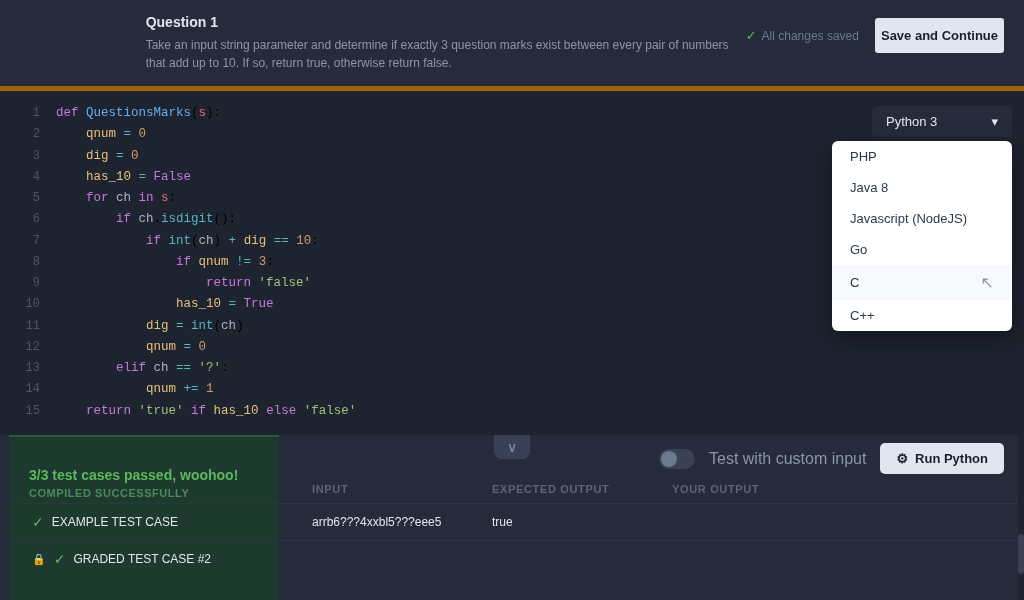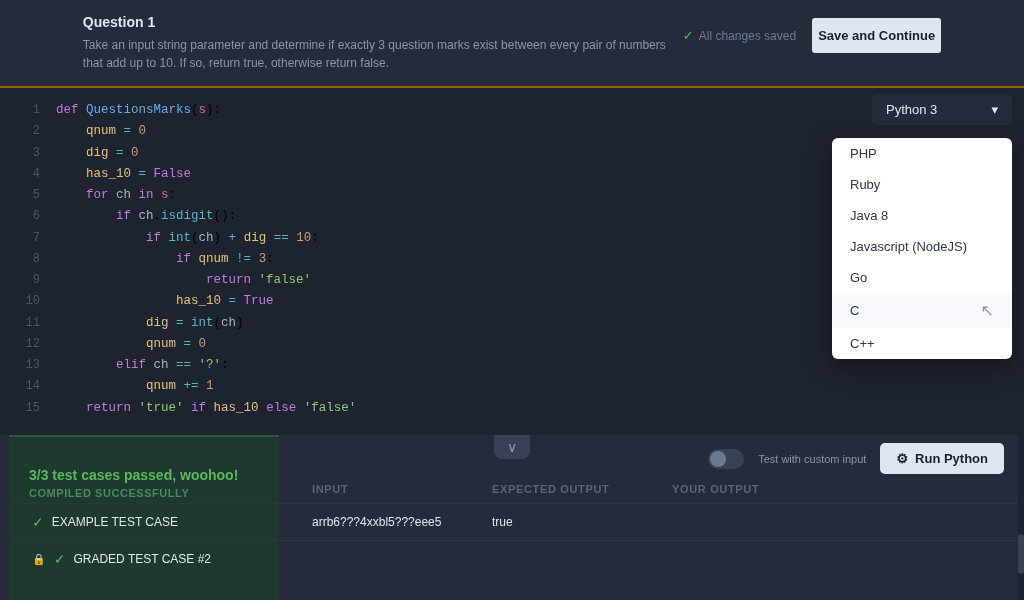--- a/index.html
+++ b/index.html
@@ -19,22 +19,22 @@
       display: flex;
       flex-direction: column;
     }
 
     
     .header {
       background: #252b3b;
       padding: 14px 20px;
       display: flex;
       align-items: flex-start;
-      justify-content: center;
-      border-bottom: 2px solid #a16207;
+      justify-content: flex-end;
+      border-bottom: 5px solid #a16207;
     }
 
     .header-left {}
     .question-title {
       color: #e0e6f0;
       font-size: 14px;
       font-weight: 600;
       margin-bottom: 6px;
     }
     .question-desc {
@@ -136,21 +136,21 @@
       background: #252b3b;
       color: #e0e6f0;
       border: none;
       border-radius: 5px;
       padding: 8px 14px;
       font-size: 13px;
       cursor: pointer;
       display: flex;
       align-items: center;
       gap: 8px;
-      margin: 6px 12px 0 auto;
+      margin: 15px 12px 0 auto;
       width: 140px;
       justify-content: space-between;
     }
 
     .dropdown-menu {
       background: #ffffff;
       border-radius: 6px;
       box-shadow: 0 8px 24px rgba(0,0,0,0.4);
       position: absolute;
       top: 50px;
@@ -235,21 +235,21 @@
       position: absolute;
       top: 8px;
       right: 20px;
       display: flex;
       align-items: center;
       gap: 14px;
     }
 
     .toggle-label {
       color: #8b95a8;
-      font-size: 11px;
+      font-size: 16px;
     }
 
     .toggle-switch {
       width: 36px;
       height: 20px;
       background: #3a4155;
       border-radius: 10px;
       position: relative;
       cursor: pointer;
     }
@@ -452,23 +452,20 @@
 
       <div class="language-selector-area">
         <button class="lang-dropdown-btn">
           <span>Python 3</span>
           <span>▾</span>
         </button>
 
         <div class="dropdown-menu">
           <div class="dropdown-item">
             <span>PHP</span>
-          </div>
-          <div class="dropdown-item">
-            <span>Ruby</span>
           </div>
           <div class="dropdown-item">
             <span>Java 8</span>
           </div>
           <div class="dropdown-item">
             <span>Javascript (NodeJS)</span>
           </div>
           <div class="dropdown-item">
             <span>Go</span>
           </div>

